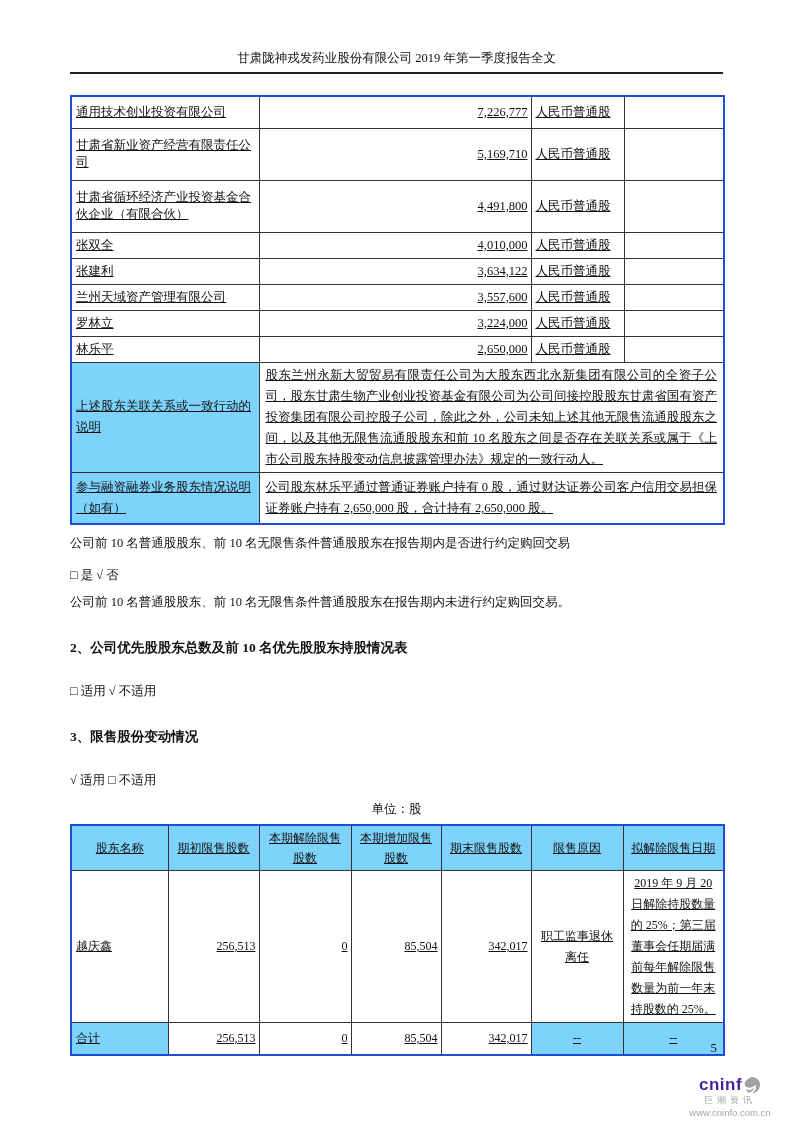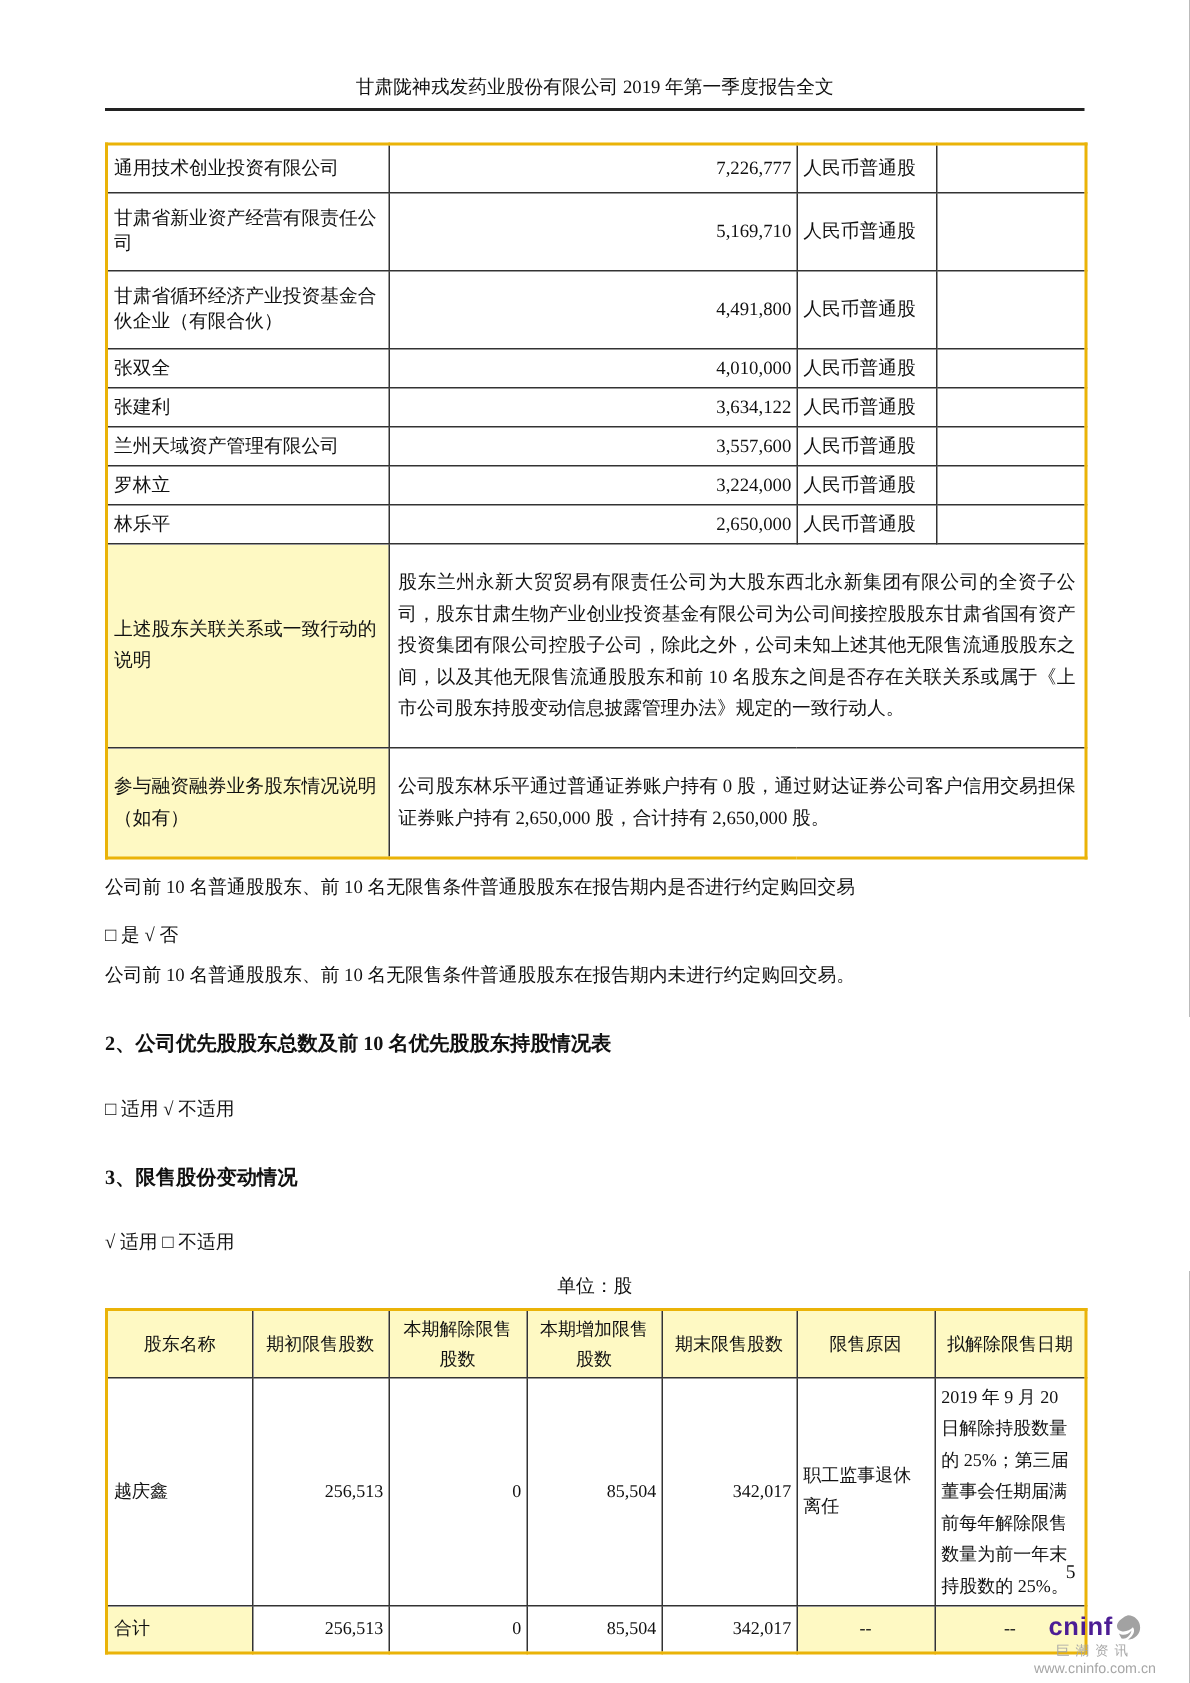--- a/index.html
+++ b/index.html
@@ -24,63 +24,64 @@
     padding-bottom: 5px;
     border-bottom: 2px solid #222222;
   }
 
   
   table {
     border-collapse: collapse;
     table-layout: fixed;
     width: 653px;
     font-size: 12.5px;
-    border: 2px solid #eab308;
+    border: 2px solid #1d4ed8;
+    text-decoration: underline;
   }
   td, th {
     border: 1px solid #333333;
     padding: 2px 4px;
     vertical-align: middle;
     font-weight: normal;
     overflow: hidden;
   }
-  .gray { background: #fef9c3; }
+  .gray { background: #7dd3fc; }
   .c-num { text-align: right; padding-right: 3px; }
   .c-center { text-align: center; }
 
   
   .t1 { margin-top: 21px; }
   .t1 tr:nth-child(1) { height: 32px; }
   .t1 tr:nth-child(2) { height: 52px; }
   .t1 tr:nth-child(3) { height: 52px; }
   .t1 tr:nth-child(4), .t1 tr:nth-child(5), .t1 tr:nth-child(6),
   .t1 tr:nth-child(7), .t1 tr:nth-child(8) { height: 26px; }
   .t1 tr:nth-child(9) { height: 104px; }
   .t1 tr:nth-child(10) { height: 52px; }
   .t1 .c-long {
     text-align: justify;
     line-height: 21px;
-    padding: 15px 6px;
+    padding: 2px 6px;
   }
   .t1 .c-label { line-height: 21px; }
 
   
   .para { font-size: 12.5px; line-height: 18px; margin-top: 9px; }
   .opt  { font-size: 12.5px; line-height: 18px; margin-top: 14px; }
   .sec-title { font-size: 13.5px; font-weight: bold; margin-top: 28px; }
   .sec-opt { font-size: 12.5px; margin-top: 26px; }
   .unit-line { text-align: center; font-size: 12.5px; margin-top: 12px; }
 
   
   .t2 { margin-top: 6px; font-size: 12px; }
   .t2 thead tr { height: 40px; }
   .t2 th { text-align: center; line-height: 20px; }
   .t2 tbody tr.data-row { height: 144px; }
   .t2 tbody tr.total-row { height: 32px; }
-  .t2 .c-wrap { line-height: 21px; text-align: left; }
+  .t2 .c-wrap { line-height: 21px; text-align: center; }
 
   
   .page-number {
     position: absolute;
     top: 1040px;
     right: 76px;
     font-size: 13px;
   }
   .cninfo-logo {
     position: absolute;

